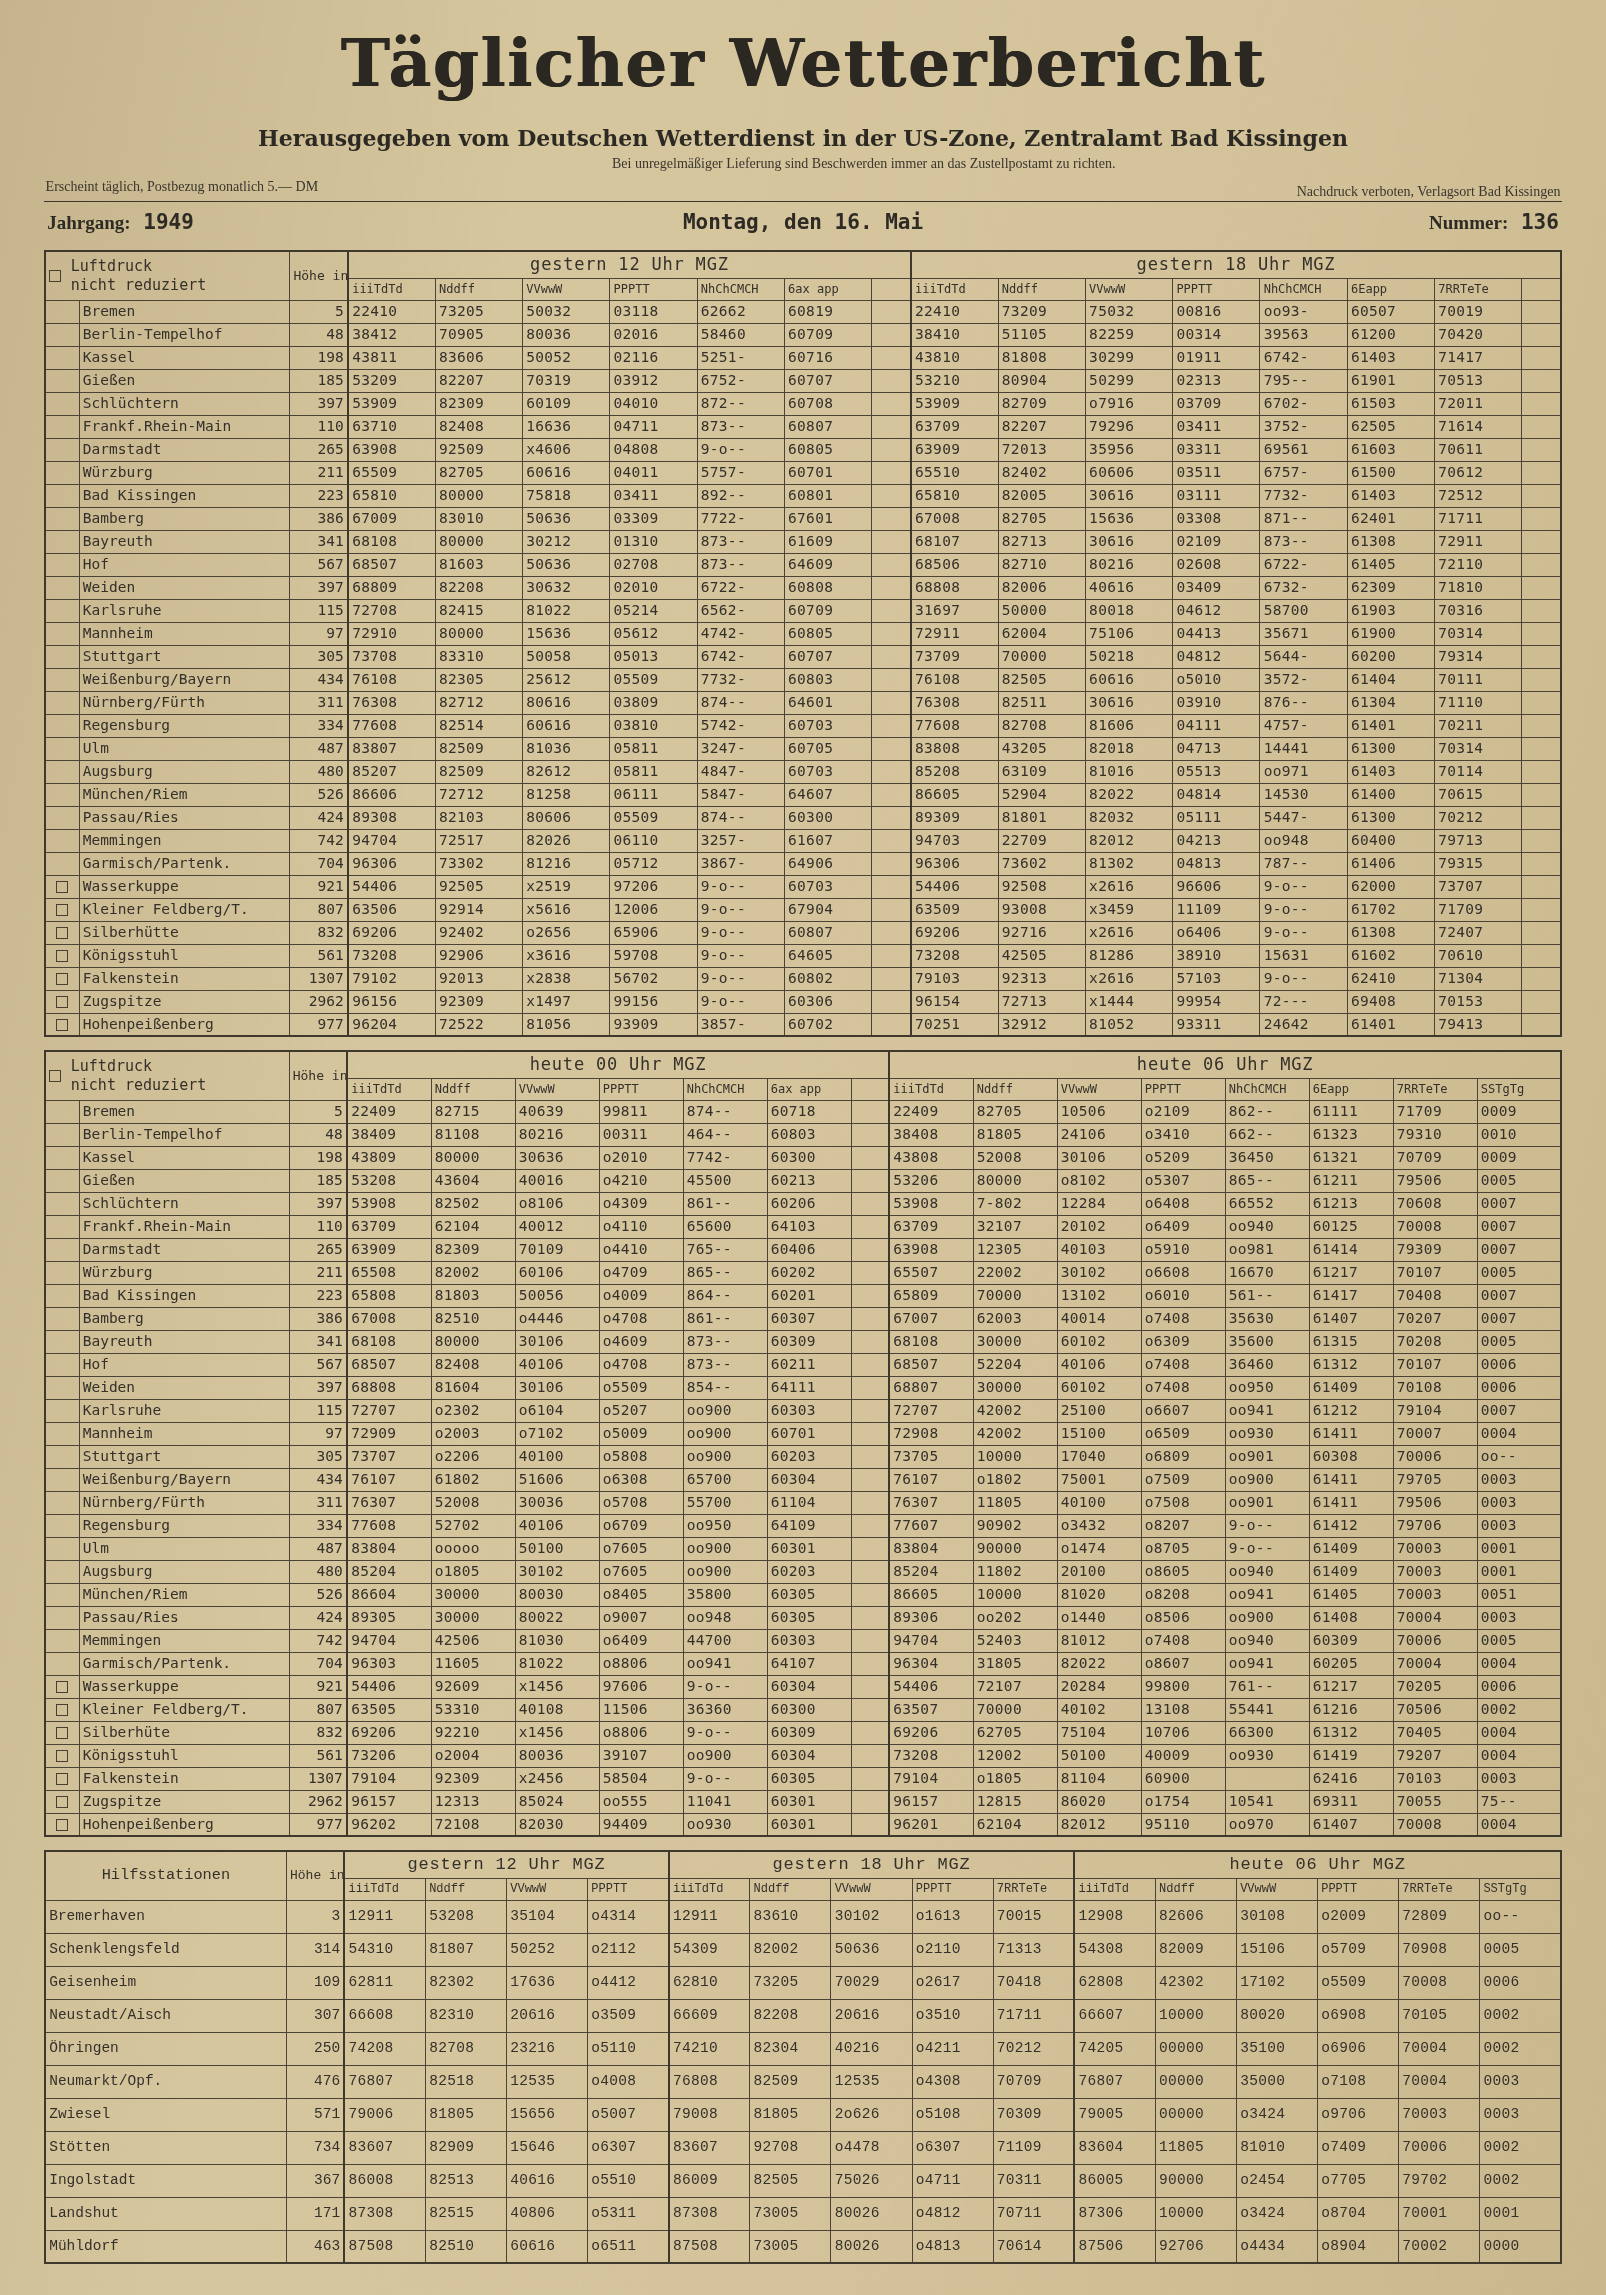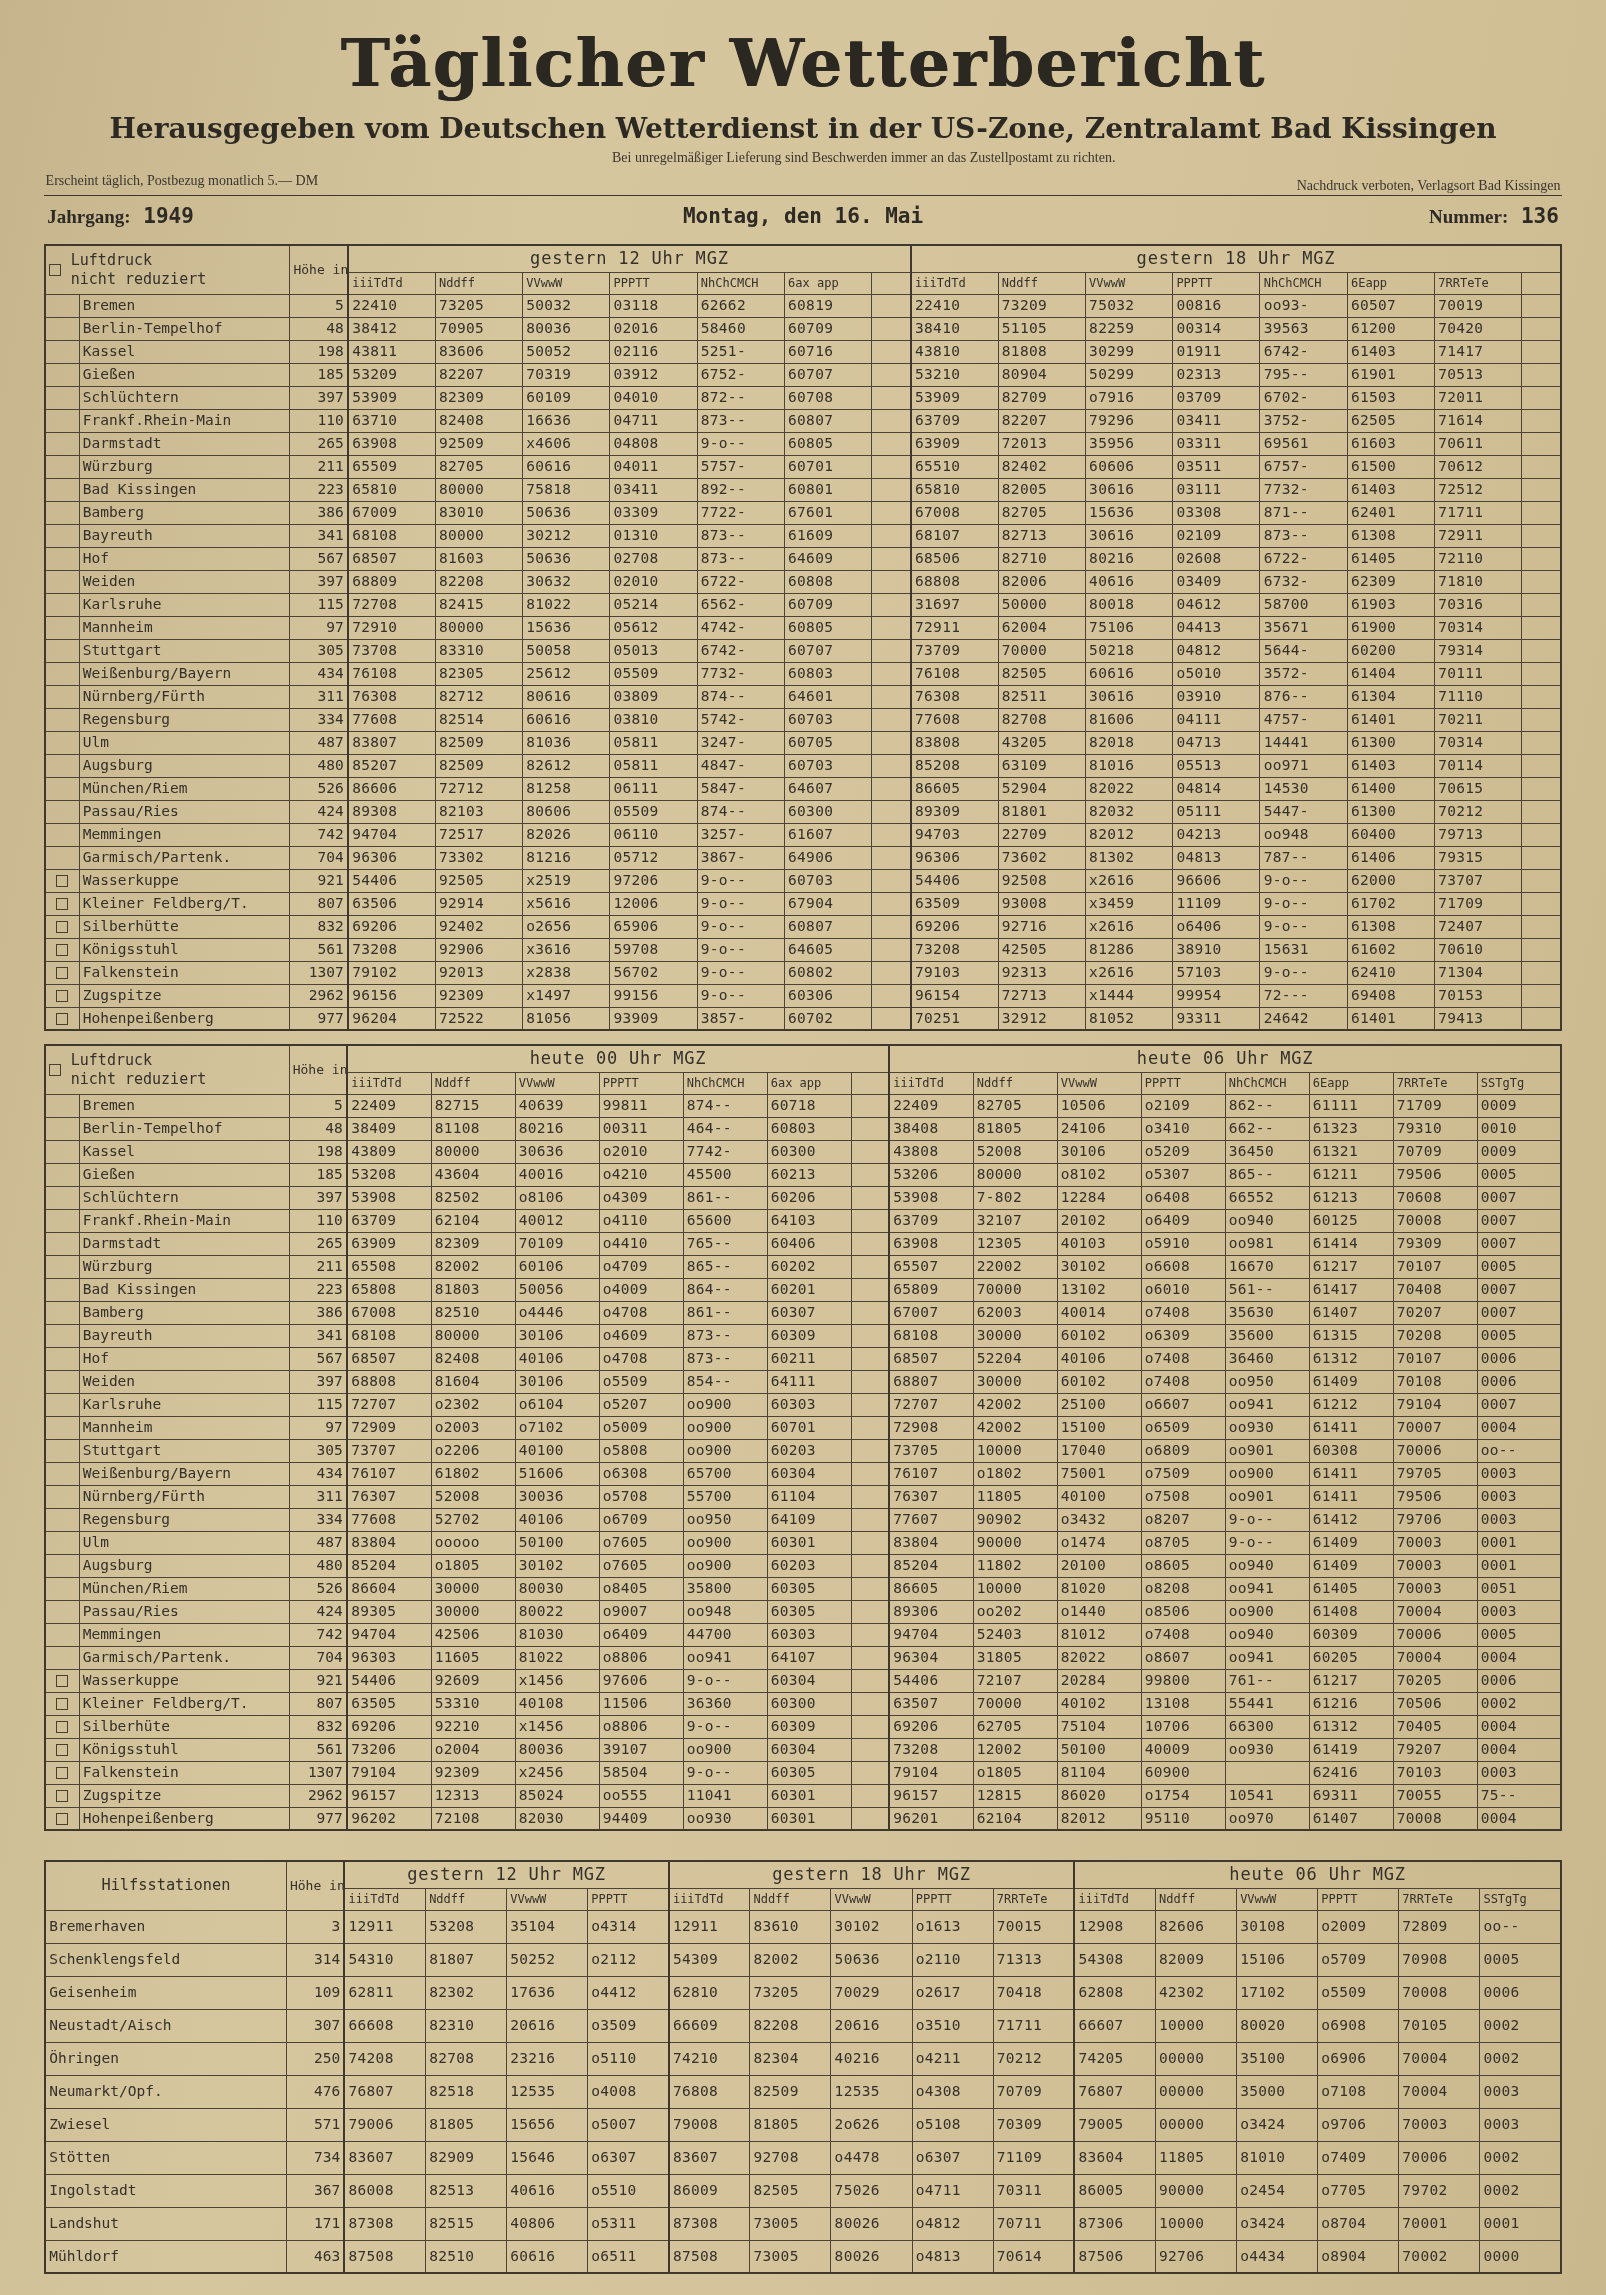--- a/index.html
+++ b/index.html
@@ -15,21 +15,21 @@
   
   .title {
     font-family: "DejaVu Serif", serif; font-weight: bold;
     font-size: 66px; line-height: 1.12; text-align: center;
     letter-spacing: 1.6px; color: #2b2822;
     text-shadow: 0.8px 0 0 #2b2822;
     margin-top: 8px;
   }
   .subtitle {
     font-family: "DejaVu Serif", serif; font-weight: bold;
-    font-size: 28px; text-align: center; color: #2d2a24; margin-top: 11px;
+    font-size: 22px; text-align: center; color: #2d2a24; margin-top: 24px;
   }
   .notes { position: relative; height: 47px; margin-top: 3.2px;
     font-family: "Liberation Serif", serif; font-size: 14px; color: #3a362e; }
   .note-center { position: absolute; left: 54%; transform: translateX(-50%); top: 1.6px; }
   .note-left { position: absolute; left: 1.6px; bottom: 6.4px; }
   .note-right { position: absolute; right: 1.6px; bottom: 1px; }
   .rule { border-top: 1.6px solid #3d382e; }
   .vol-row {
     display: grid; grid-template-columns: 1fr auto 1fr; align-items: baseline;
     padding: 8px 3.2px 8px 3.2px; font-size: 21px; font-weight: bold; color: #2e2a24;
@@ -39,21 +39,21 @@
   .vol-center { justify-self: center; }
   .vol-right  { justify-self: end; }
 
   
   table.wx {
     border-collapse: collapse; table-layout: fixed; width: 1518px;
     border: 2.4px solid #3e382d; background: transparent;
   }
   #t1 { margin-top: 8px; }
   #t2 { margin-top: 13px; }
-  #t3 { margin-top: 29px; }
+  #t3 { margin-top: 13px; font-family: Liberation Mono, monospace; }
   .wx th, .wx td {
     border: 0.8px solid #4b4436; padding: 0 3.2px;
     overflow: hidden; white-space: nowrap; line-height: 1.05;
   }
   .wx thead tr:first-child { height: 27px; }
   .wx thead tr:last-child  { height: 22px; }
   #t1 tbody tr, #t2 tbody tr { height: 23px; }
   #t3 tbody tr { height: 33px; }
 
   .grp  { font-size: 17px; font-weight: normal; letter-spacing: 0.8px; text-align: center; }

